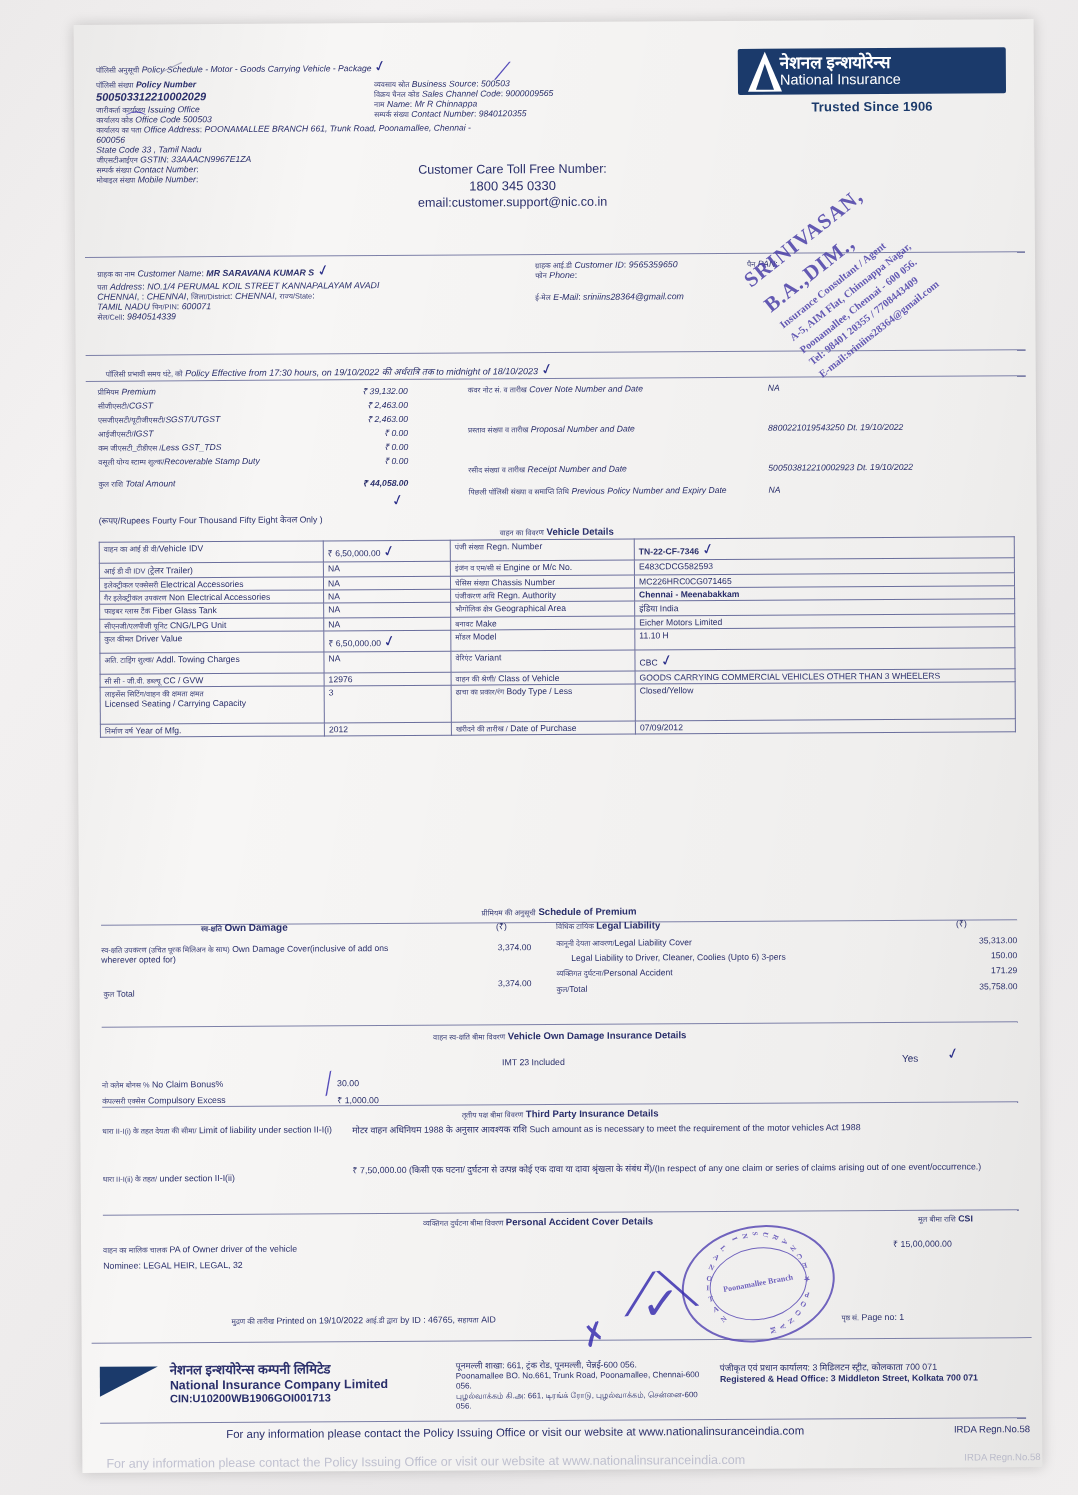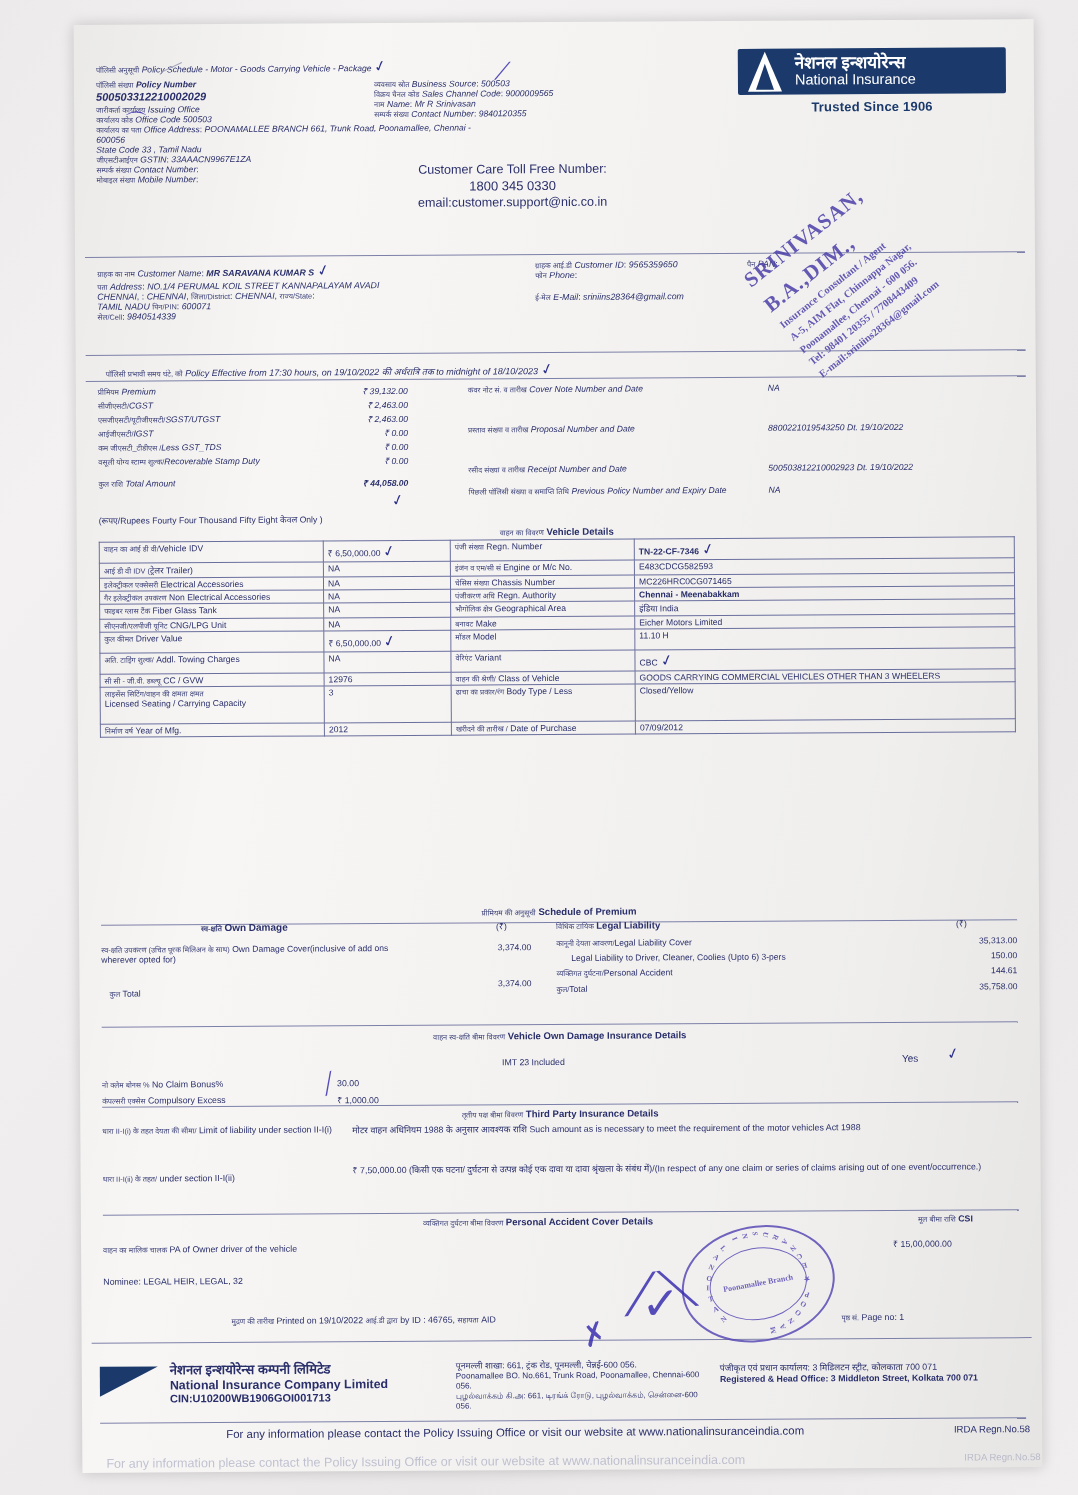--- a/index.html
+++ b/index.html
@@ -23,21 +23,21 @@
   .content{position:absolute;left:0;top:0;width:960px;height:1448px;color:#2a2f6b;}
   .hi{font-size:7.4px;color:#3a3f77;}
   .it{font-style:italic;}
   .bold{font-weight:bold;}
   .row{position:absolute;}
   
   #logo{position:absolute;right:28px;top:28px;width:268px;}
   #logobar{background:#1b3a6b;height:46px;border-radius:2px;display:flex;align-items:center;padding-left:8px;}
   #logoTri{width:0;height:0;border-left:17px solid transparent;border-right:17px solid transparent;border-bottom:40px solid #fff;position:relative;left:2px;}
   #logoTri:after{content:"";position:absolute;left:-9px;top:12px;width:0;height:0;border-left:9px solid transparent;border-right:9px solid transparent;border-bottom:26px solid #1b3a6b;}
-  .logotext{color:#fff;margin-left:15px;line-height:1.05;}
+  .logotext{color:#fff;margin-left:0;line-height:1.05;}
   .logotext .l1{font-size:17px;font-weight:bold;}
   .logotext .l2{font-size:14.5px;}
   #trusted{text-align:center;font-size:13px;font-weight:bold;color:#1b3a6b;margin-top:5px;letter-spacing:.2px;}
   
   table{border-collapse:collapse;}
   .vd td{border:1px solid #6b6f9d;padding:1px 4px;vertical-align:top;font-size:8.6px;}
   .tick{font-family:"Liberation Serif",serif;color:#2b2f8a;transform:rotate(-14deg);display:inline-block;font-size:15px;}
   .divline{position:absolute;border-top:1px solid #7d80a8;}
   
   #stamp{
@@ -108,21 +108,21 @@
 
       <div class="row" style="left:300px;top:56px;width:290px;font-size:8.6px;">
         <div><span class="hi">व्यवसाय स्रोत</span>
           <span class="it">Business Source</span>:
           <span class="it">500503</span></div>
         <div><span class="hi">विक्रय चैनल कोड</span>
           <span class="it">Sales Channel Code</span>:
           <span class="it">9000009565</span></div>
         <div><span class="hi">नाम</span>
           <span class="it">Name</span>:
-          <span class="it">Mr R Srinivasan</span></div>
+          <span class="it">Mr R Chinnappa</span></div>
         <div><span class="hi">सम्पर्क संख्या</span>
           <span class="it">Contact Number</span>:
           <span class="it">9840120355</span></div>
       </div>
 
       <div class="row" style="left:288px;top:140px;width:300px;text-align:center;">
         <div style="font-size:12.6px;">Customer Care Toll Free Number:</div>
         <div style="font-size:13px;margin-top:2px;">1800 345 0330</div>
         <div style="font-size:12.6px;margin-top:2px;">email:customer.support@nic.co.in</div>
       </div>
@@ -314,37 +314,37 @@
           <div style="position:absolute;left:100px;top:0;" class="bold">
             <span class="hi">स्व-क्षति</span>
             <span style="font-size:10px;">Own Damage</span>
           </div>
           <div style="position:absolute;left:395px;top:0;">(₹)</div>
           <div style="position:absolute;left:0;top:22px;width:320px;">
             <span class="hi">स्व-क्षति उपकरण (उचित पूरक मिलिअन के साथ)</span>
             <span>Own Damage Cover(inclusive of add ons wherever opted for)</span>
           </div>
           <div style="position:absolute;left:360px;top:22px;width:70px;text-align:right;">3,374.00</div>
-          <div style="position:absolute;left:8px;top:66px;">
+          <div style="position:absolute;left:2px;top:66px;">
             <span class="hi">कुल</span>
             <span>Total</span>
           </div>
           <div style="position:absolute;left:360px;top:58px;width:70px;text-align:right;">3,374.00</div>
 
           <div style="position:absolute;left:455px;top:0;">
             <span class="hi">विधिक टायिक</span>
             <span class="bold" style="font-size:9.6px;">Legal Liability</span>
           </div>
           <div style="position:absolute;left:855px;top:0;">(₹)</div>
           <div style="position:absolute;left:455px;top:18px;"><span class="hi">कानूनी देयता  आवरण/</span><span>Legal Liability Cover</span></div>
           <div style="position:absolute;left:820px;top:18px;width:96px;text-align:right;">35,313.00</div>
           <div style="position:absolute;left:470px;top:33px;"><span>Legal Liability to Driver, Cleaner, Coolies (Upto 6) 3-pers</span></div>
           <div style="position:absolute;left:820px;top:33px;width:96px;text-align:right;">150.00</div>
           <div style="position:absolute;left:455px;top:48px;"><span class="hi">व्यक्तिगत दुर्घटना/</span><span>Personal Accident</span></div>
-          <div style="position:absolute;left:820px;top:48px;width:96px;text-align:right;">144.61</div>
+          <div style="position:absolute;left:820px;top:48px;width:96px;text-align:right;">171.29</div>
           <div style="position:absolute;left:455px;top:64px;"><span class="hi">कुल/</span><span>Total</span></div>
           <div style="position:absolute;left:820px;top:64px;width:96px;text-align:right;">35,758.00</div>
         </div>
       </div>
 
       <div class="divline" style="left:22px;top:1002px;width:916px;"></div>
 
       <div class="row" style="left:22px;top:1008px;width:916px;">
         <div style="text-align:center;font-size:9.6px;">
           <span class="hi">वाहन स्व-क्षति बीमा विवरण</span>
@@ -396,21 +396,21 @@
           </div>
           <div style="position:absolute;left:815px;top:0;">
             <span class="hi">मूल बीमा राशि</span>
             <span class="bold">CSI</span>
           </div>
           <div style="position:absolute;left:790px;top:24px;">₹ 15,00,000.00</div>
           <div style="position:absolute;left:0;top:26px;">
             <span class="hi">वाहन का मालिक चालक</span>
             <span>PA of Owner driver of the vehicle</span>
           </div>
-          <div style="position:absolute;left:0;top:42px;margin-top:16px;">
+          <div style="position:absolute;left:0;top:42px;">
             <span>Nominee</span>:
             <span>LEGAL HEIR, LEGAL, 32</span>
           </div>
         </div>
       </div>
 
       <div class="row" style="left:150px;top:1292px;font-size:8.8px;">
         <span class="hi">मुद्रण की तारीख</span>
         <span>Printed on 19/10/2022</span>
         <span class="hi">आई.डी द्वारा</span>

